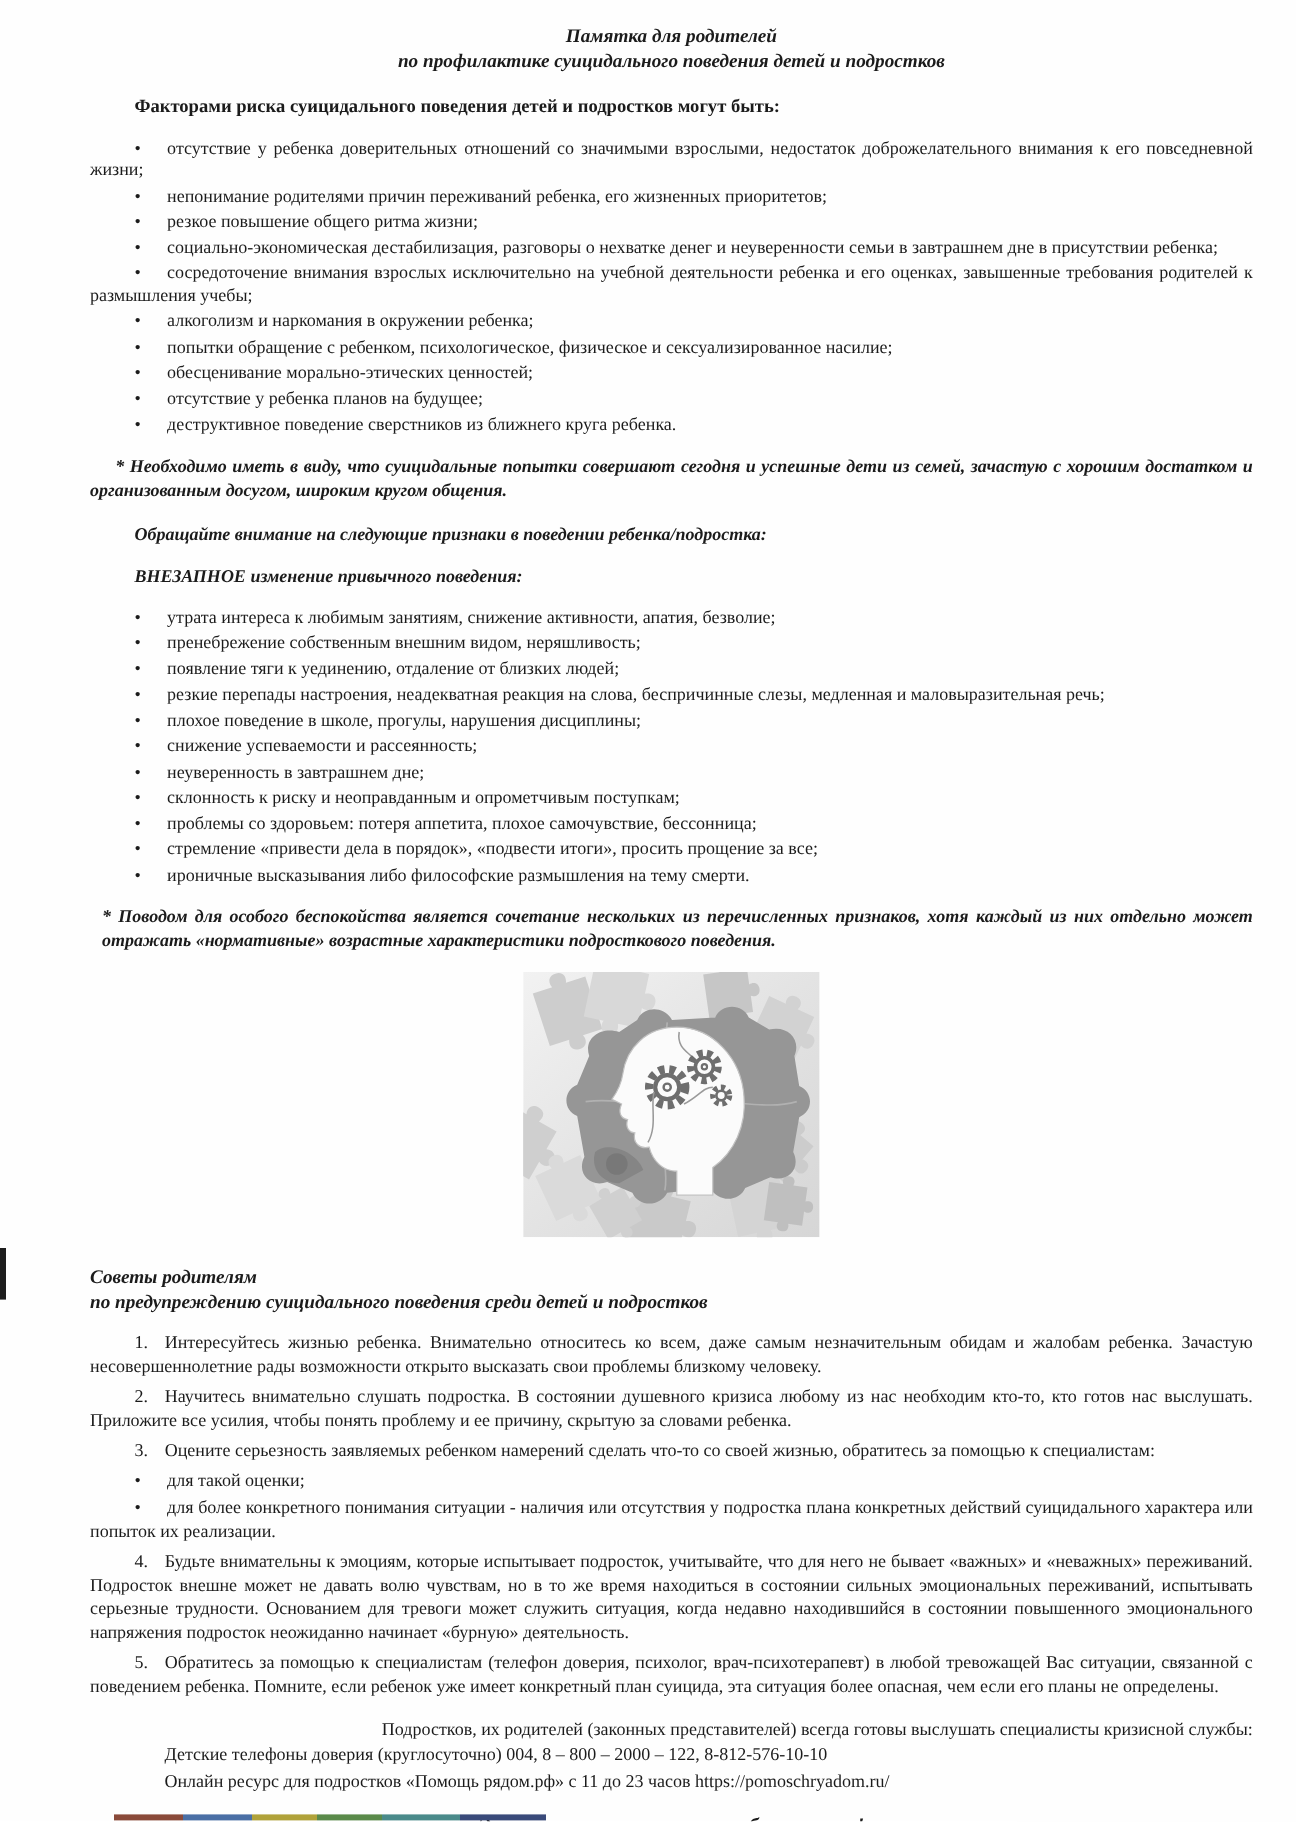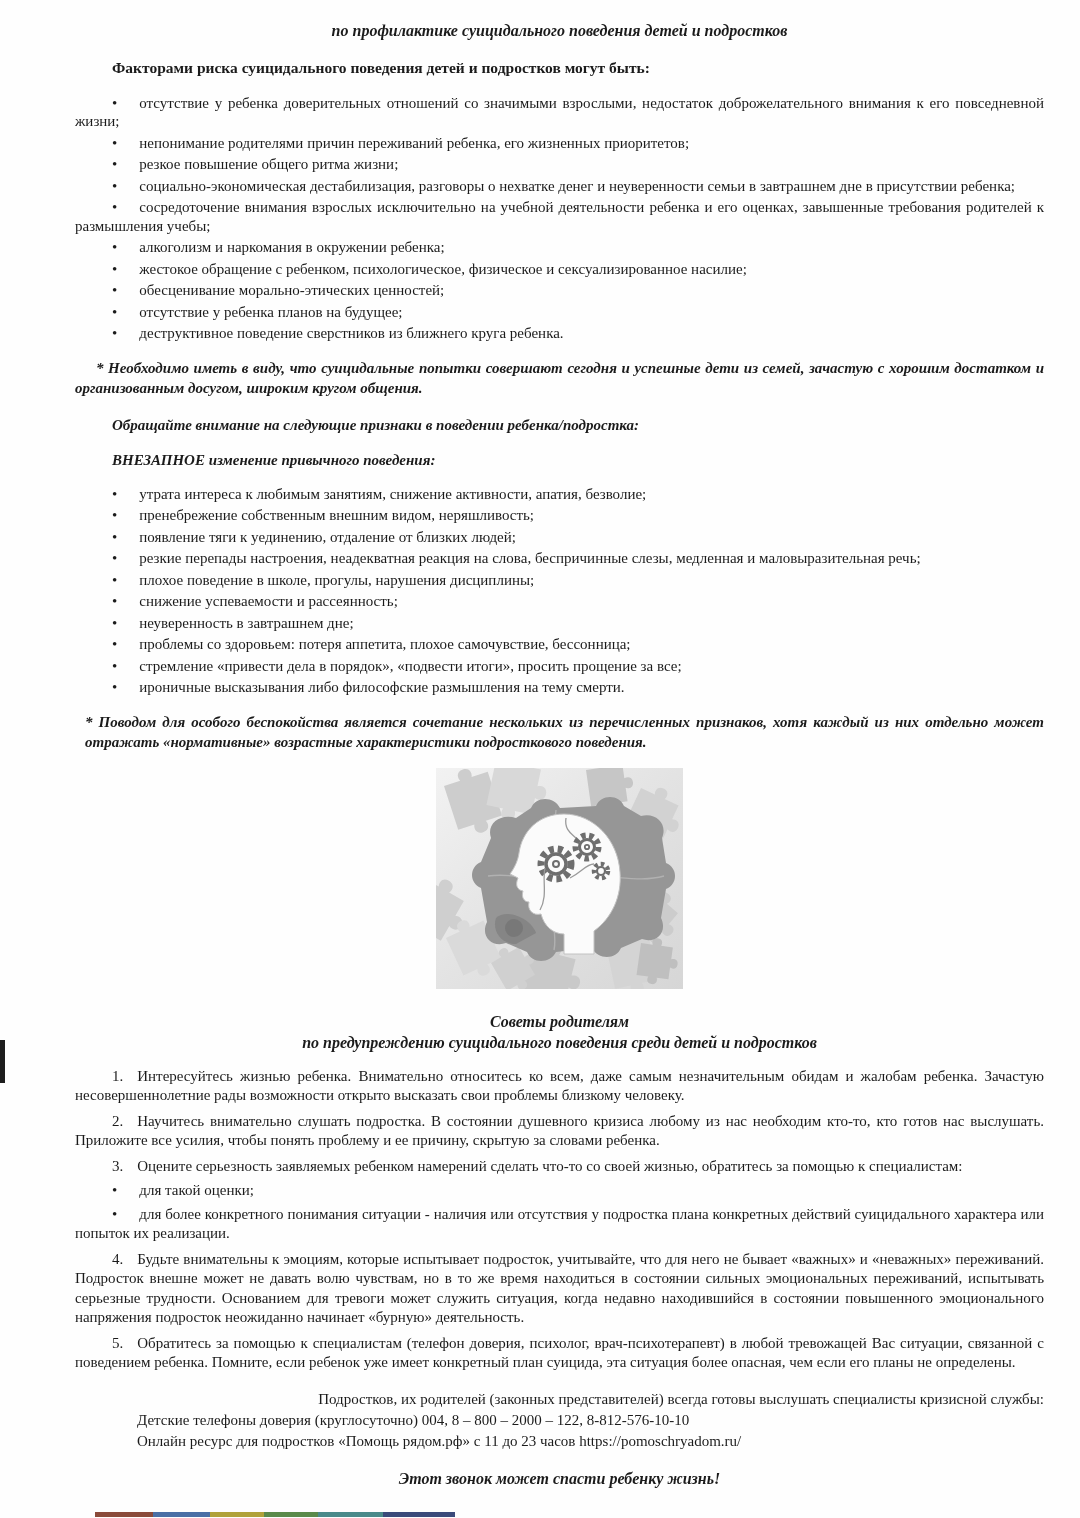--- a/index.html
+++ b/index.html
@@ -20,21 +20,21 @@
 
   .note { font-weight:bold; font-style:italic; margin-top:15px; line-height:20px; text-indent:21px; }
   .note.note-2 { padding-left:10px; text-indent:0; }
 
   .sub-head { font-weight:bold; font-style:italic; line-height:20px; margin-top:17px; text-indent:37px; }
   .sub-head2 { font-weight:bold; font-style:italic; line-height:20px; text-indent:37px; }
 
   .figure { text-align:center; margin-top:16px; }
   .figure svg { display:inline-block; }
 
-  .advice-title { text-align:center; font-weight:bold; font-style:italic; font-size:16px; line-height:21px; margin-top:18px; }
+  .advice-title { font-weight:bold; font-style:italic; font-size:16px; line-height:21px; margin-top:18px; }
 
   .num-p { line-height:19.5px; margin:6px 0 0 0; text-indent:37px; }
   .num { padding-right:14px; }
 
   ul.sub-bullets { list-style:none; margin:5px 0 0 0; padding:0; }
   ul.sub-bullets li { line-height:19.5px; margin-bottom:4px; text-indent:37px; }
   ul.sub-bullets li::before { content:"\2022"; padding-right:22px; }
 
   .footer-p { margin:16px 0 0 0; text-indent:13px; line-height:21px; text-align:right; }
   .footer-ind { margin:0; padding-left:62px; line-height:21.5px; text-align:left; }
@@ -51,51 +51,53 @@
   }
 </style>
 </head>
 <body>
 
 <div class="page">
 
   <div class="doc">
 
     <div class="title-block">
+      <div>Памятка для родителей</div>
       <div>по профилактике суицидального поведения детей и подростков</div>
     </div>
 
     <p class="b-head">Факторами риска суицидального поведения детей и подростков могут быть:</p>
 
     <ul class="bullets">
       <li>отсутствие у ребенка доверительных отношений со значимыми взрослыми, недостаток доброжелательного внимания к его повседневной жизни;</li>
       <li>непонимание родителями причин переживаний ребенка, его жизненных приоритетов;</li>
       <li>резкое повышение общего ритма жизни;</li>
       <li>социально-экономическая дестабилизация, разговоры о нехватке денег и неуверенности семьи в завтрашнем дне в присутствии ребенка;</li>
       <li>сосредоточение внимания взрослых исключительно на учебной деятельности ребенка и его оценках, завышенные требования родителей к размышления учебы;</li>
       <li>алкоголизм и наркомания в окружении ребенка;</li>
-      <li>жестокое обращение с ребенком, психологическое, физическое и сексуализированное насилие;</li>
+      <li>попытки обращение с ребенком, психологическое, физическое и сексуализированное насилие;</li>
       <li>обесценивание морально-этических ценностей;</li>
       <li>отсутствие у ребенка планов на будущее;</li>
       <li>деструктивное поведение сверстников из ближнего круга ребенка.</li>
     </ul>
 
     <p class="note">* Необходимо иметь в виду, что суицидальные попытки совершают сегодня и успешные дети из семей, зачастую с хорошим достатком и организованным досугом, широким кругом общения.</p>
 
     <p class="sub-head">Обращайте внимание на следующие признаки в поведении ребенка/подростка:</p>
     <p class="sub-head2" style="margin-top:0;">ВНЕЗАПНОЕ изменение привычного поведения:</p>
 
     <ul class="bullets">
       <li>утрата интереса к любимым занятиям, снижение активности, апатия, безволие;</li>
       <li>пренебрежение собственным внешним видом, неряшливость;</li>
       <li>появление тяги к уединению, отдаление от близких людей;</li>
       <li>резкие перепады настроения, неадекватная реакция на слова, беспричинные слезы, медленная и маловыразительная речь;</li>
       <li>плохое поведение в школе, прогулы, нарушения дисциплины;</li>
       <li>снижение успеваемости и рассеянность;</li>
       <li>неуверенность в завтрашнем дне;</li>
+      <li>склонность к риску и неоправданным и опрометчивым поступкам;</li>
       <li>проблемы со здоровьем: потеря аппетита, плохое самочувствие, бессонница;</li>
       <li>стремление «привести дела в порядок», «подвести итоги», просить прощение за все;</li>
       <li>ироничные высказывания либо философские размышления на тему смерти.</li>
     </ul>
 
     <p class="note note-2">* Поводом для особого беспокойства является сочетание нескольких из перечисленных признаков, хотя каждый из них отдельно может отражать «нормативные» возрастные характеристики подросткового поведения.</p>
 
     <div class="figure">
       <svg width="247" height="221" viewBox="0 0 247 221" role="img">
         <defs>

